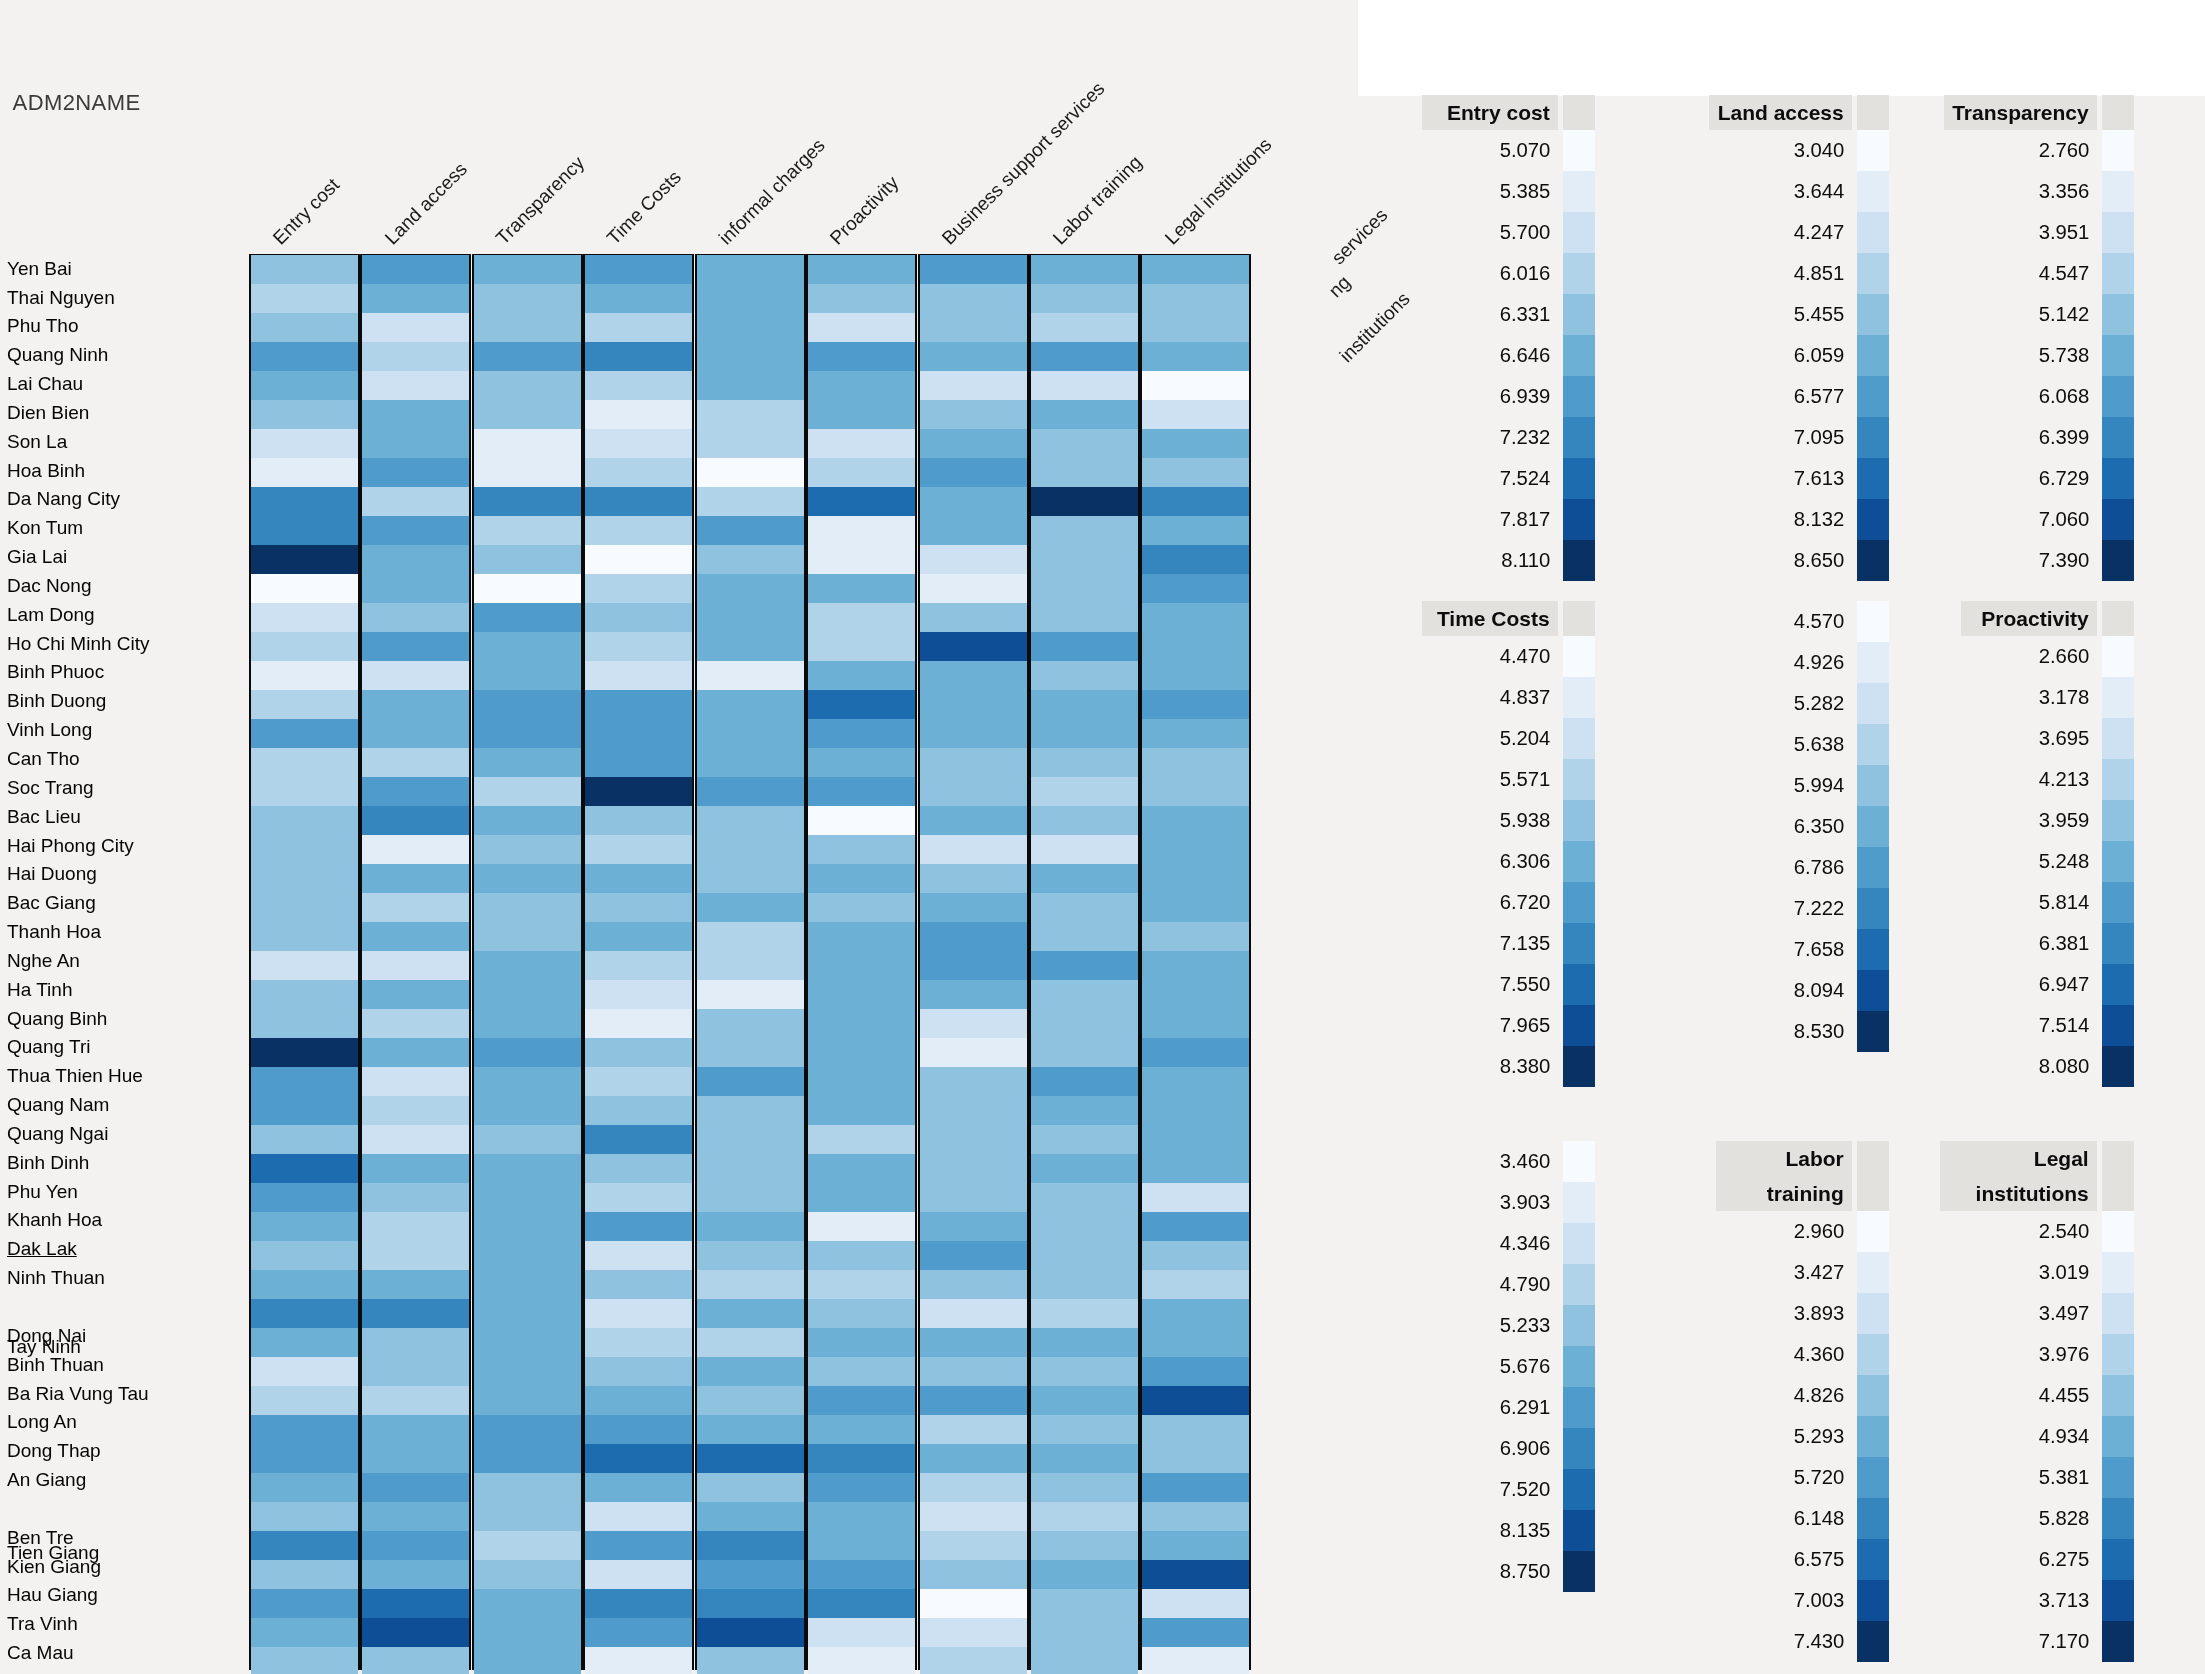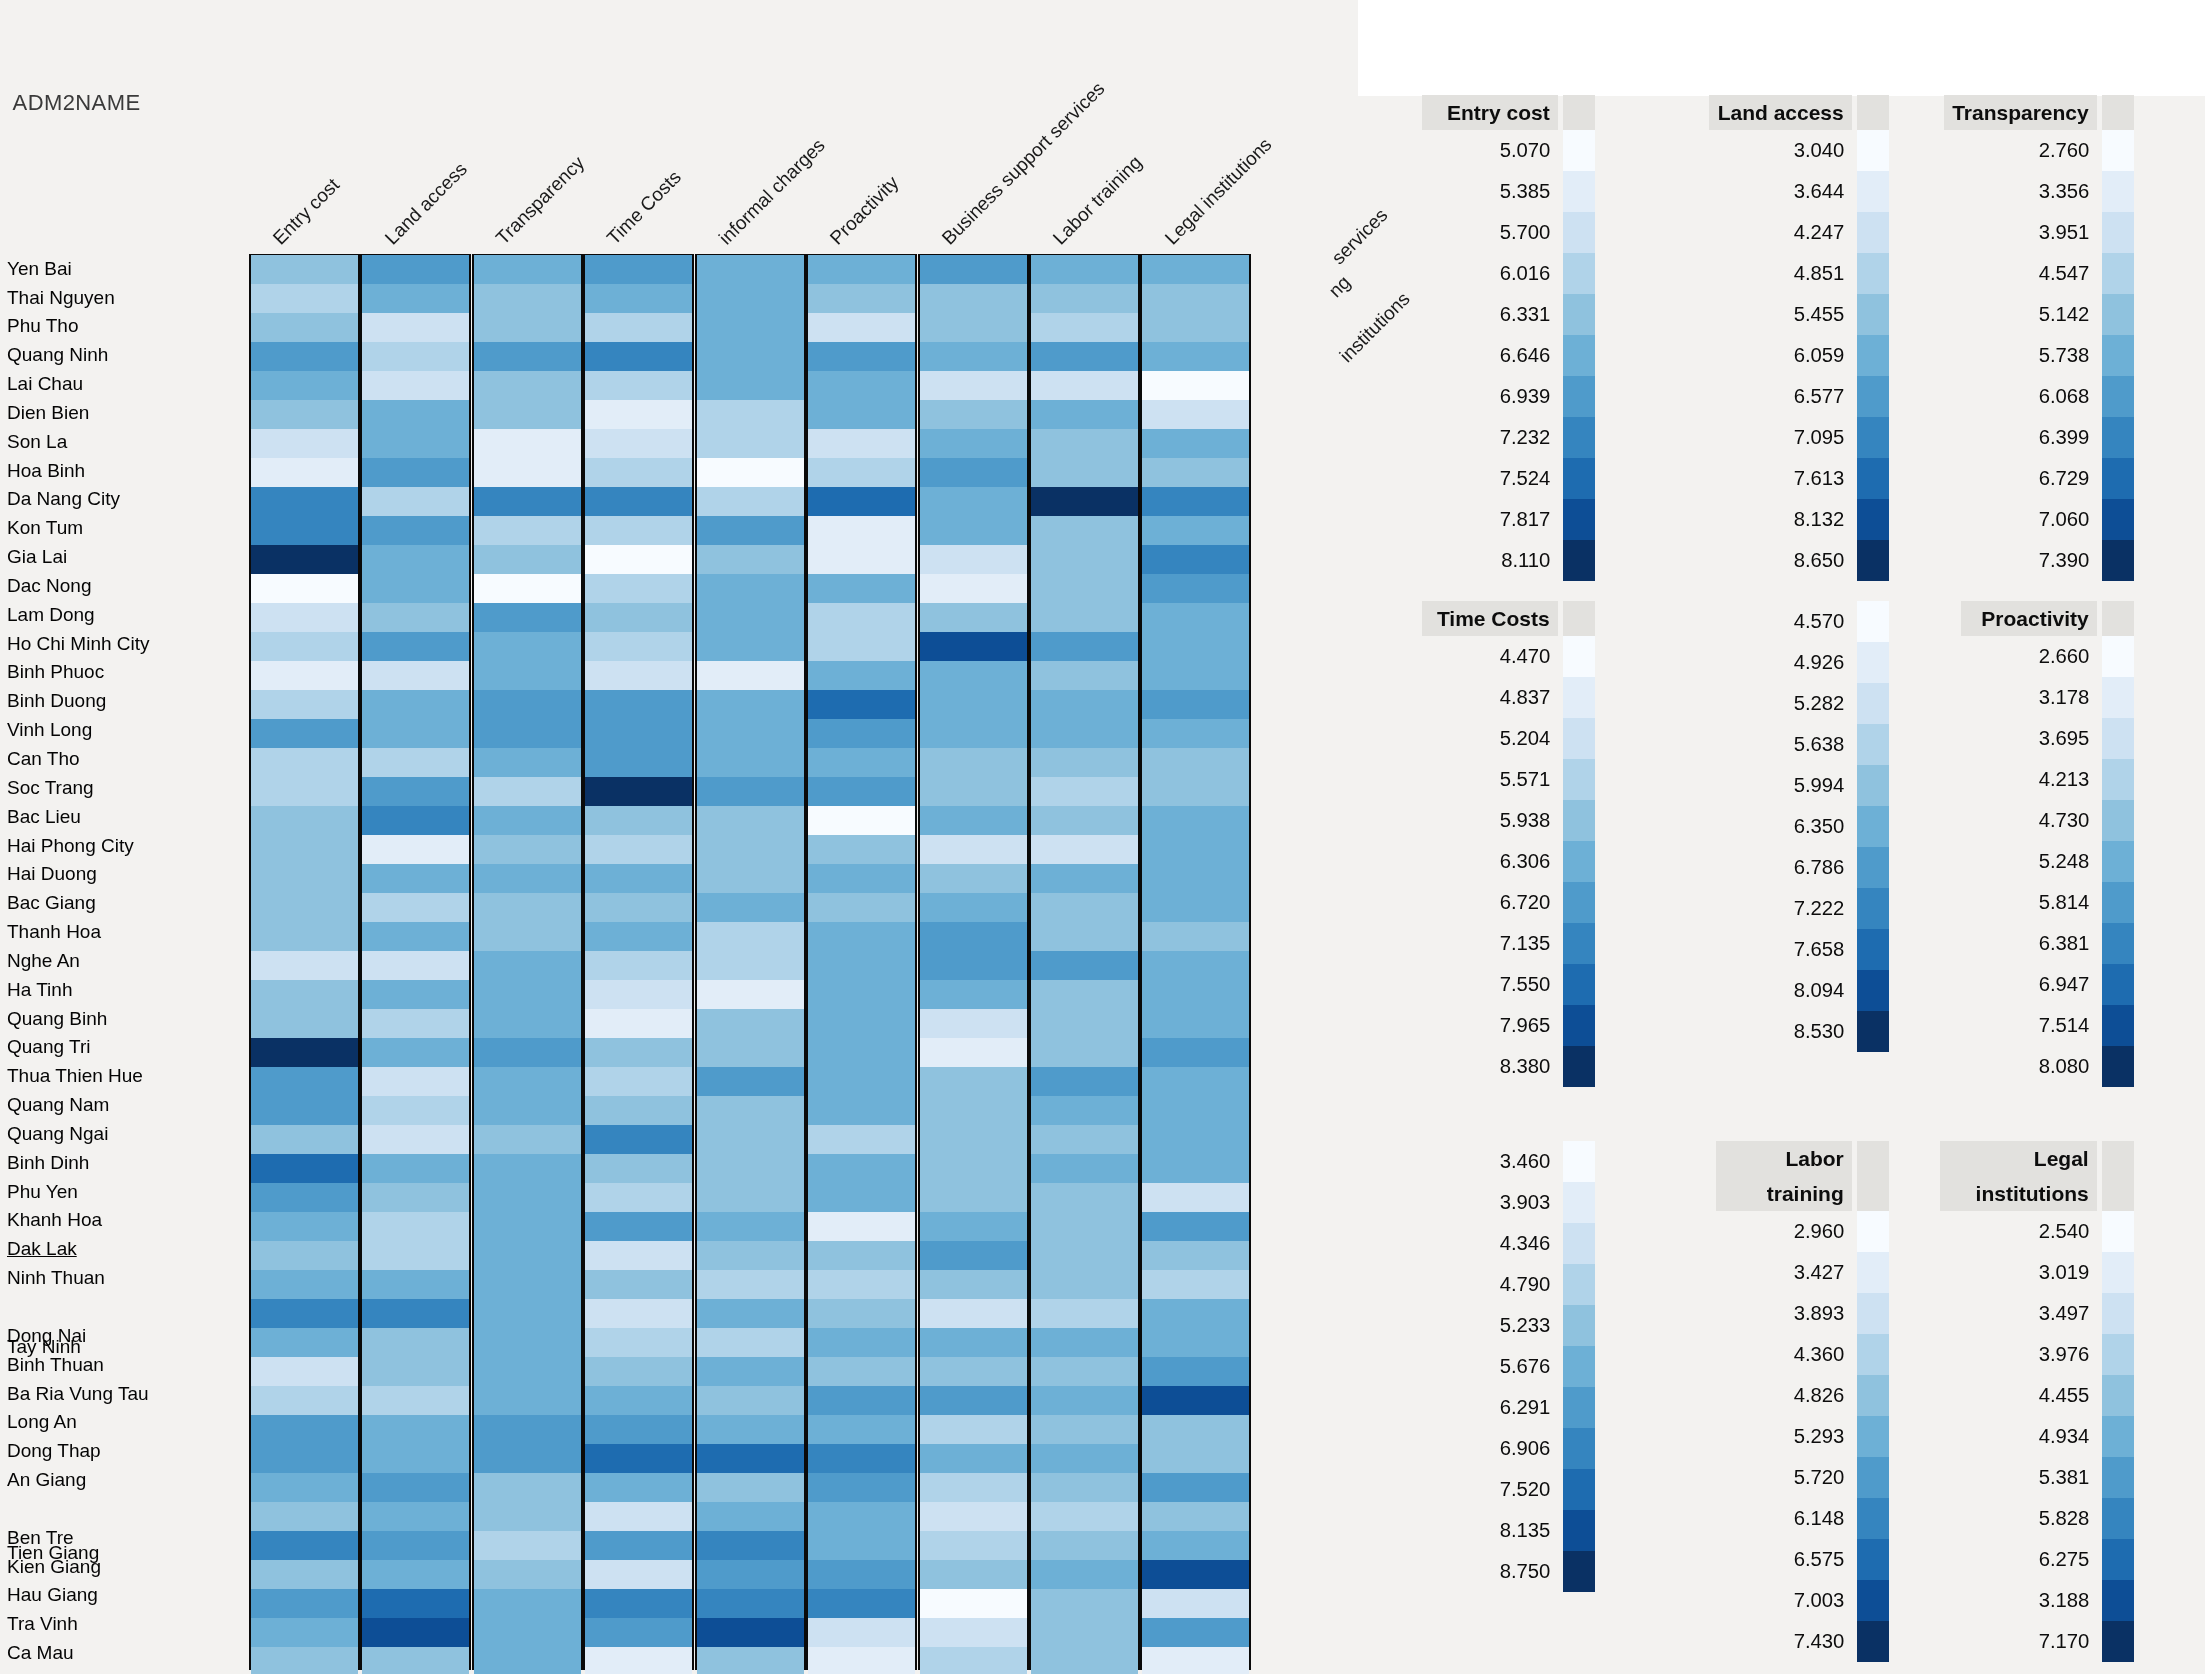--- a/index.html
+++ b/index.html
@@ -861,21 +861,21 @@
       </div>
       <div class="lg-row">
         <div class="lg-val">3.695</div>
         <div class="lg-sw" style="background: rgb(205, 225, 242);"></div>
       </div>
       <div class="lg-row">
         <div class="lg-val">4.213</div>
         <div class="lg-sw" style="background: rgb(176, 211, 233);"></div>
       </div>
       <div class="lg-row">
-        <div class="lg-val">4.730</div>
+        <div class="lg-val">3.959</div>
         <div class="lg-sw" style="background: rgb(143, 194, 222);"></div>
       </div>
       <div class="lg-row">
         <div class="lg-val">5.248</div>
         <div class="lg-sw" style="background: rgb(109, 176, 214);"></div>
       </div>
       <div class="lg-row">
         <div class="lg-val">5.814</div>
         <div class="lg-sw" style="background: rgb(79, 155, 203);"></div>
       </div>
@@ -1039,21 +1039,21 @@
       </div>
       <div class="lg-row">
         <div class="lg-val">5.828</div>
         <div class="lg-sw" style="background: rgb(53, 133, 191);"></div>
       </div>
       <div class="lg-row">
         <div class="lg-val">6.275</div>
         <div class="lg-sw" style="background: rgb(30, 108, 176);"></div>
       </div>
       <div class="lg-row">
-        <div class="lg-val">3.188</div>
+        <div class="lg-val">3.713</div>
         <div class="lg-sw" style="background: rgb(13, 78, 150);"></div>
       </div>
       <div class="lg-row">
         <div class="lg-val">7.170</div>
         <div class="lg-sw" style="background: rgb(10, 49, 100);"></div>
       </div>
     </div>
   </div>
 
 

